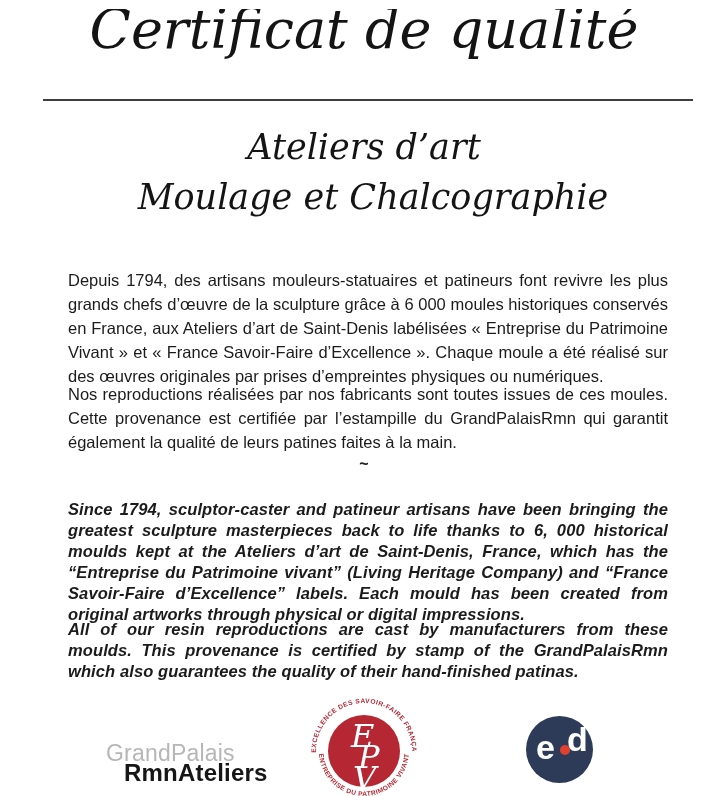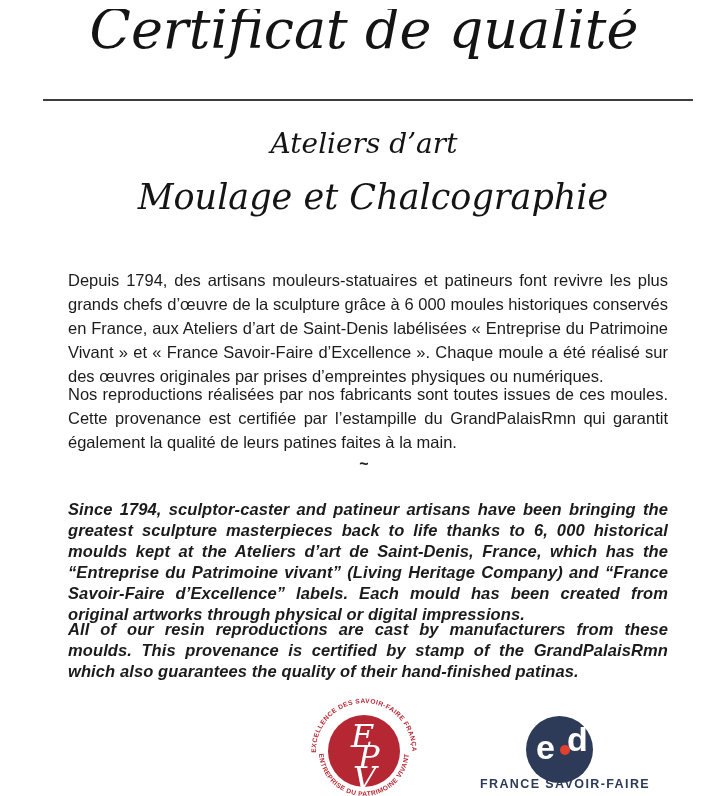--- a/index.html
+++ b/index.html
@@ -10,21 +10,21 @@
   }
   .script { font-family:"DejaVu Serif", serif; font-style:italic; color:#141414; }
   .title {
     position:absolute; top:-10px; left:0; width:100%;
     text-align:center; font-size:54px; line-height:1.15; white-space:nowrap;
   }
   .rule {
     position:absolute; top:90px; left:43px; width:650px; height:2px;
     background:#3d3d3d;
   }
-  .subtitle1 { position:absolute; top:118px; left:0; width:100%; text-align:center; font-size:28px; }
+  .subtitle1 { position:absolute; top:118px; left:0; width:100%; text-align:center; font-size:35px; }
   .subtitle2 { position:absolute; top:168px; left:0; width:100%; text-align:center; font-size:35px;padding-left:9px; }
   .para {
     position:absolute; left:68px; width:600px;
     font-size:16.5px; line-height:24px; text-align:justify;
   }
   .fr-p1 { top:259px; }
   .fr-p2 { top:373px; }
   .tilde { position:absolute; top:446px; left:0; width:100%; text-align:center; font-size:16px; font-weight:bold; color:#222; }
   .en { font-style:italic; font-weight:bold; line-height:21px; letter-spacing:0.1px; }
   .en-p1 { top:490px; }
@@ -71,20 +71,24 @@
   <div class="subtitle2 script">Moulage et Chalcographie</div>
 
   <div class="para fr-p1">Depuis 1794, des artisans mouleurs-statuaires et patineurs font revivre les plus grands chefs d’œuvre de la sculpture grâce à 6 000 moules historiques conservés en France, aux Ateliers d’art de Saint-Denis labélisées « Entreprise du Patrimoine Vivant » et « France Savoir-Faire d’Excellence ». Chaque moule a été réalisé sur des œuvres originales par prises d’empreintes physiques ou numériques.</div>
   <div class="para fr-p2">Nos reproductions réalisées par nos fabricants sont toutes issues de ces moules. Cette provenance est certifiée par l’estampille du GrandPalaisRmn qui garantit également la qualité de leurs patines faites à la main.</div>
 
   <div class="tilde">~</div>
 
   <div class="para en en-p1">Since 1794, sculptor-caster and patineur artisans have been bringing the greatest sculpture masterpieces back to life thanks to 6, 000 historical moulds kept at the Ateliers d’art de Saint-Denis, France, which has the “Entreprise du Patrimoine vivant” (Living Heritage Company) and “France Savoir-Faire d’Excellence” labels. Each mould has been created from original artworks through physical or digital impressions.</div>
   <div class="para en en-p2">All of our resin reproductions are cast by manufacturers from these moulds. This provenance is certified by stamp of the GrandPalaisRmn which also guarantees the quality of their hand-finished patinas.</div>
 
+  <div class="gp-logo">
+    <div class="gp-line1">GrandPalais</div>
+    <div class="gp-line2">RmnAteliers</div>
+  </div>
 
   <div class="epv-logo">
     <svg viewBox="0 0 108 108" width="108" height="108">
       <defs>
         <path id="epvArcTop" d="M 6,54 A 48,48 0 0 1 102,54" fill="none"></path>
         <path id="epvArcBottom" d="M 9,54 A 45,45 0 0 0 99,54" fill="none"></path>
       </defs>
       <circle cx="54" cy="54" r="36" fill="#b52833"></circle>
       <text class="epv-arc" fill="#b52833">
         <textPath href="#epvArcTop" startOffset="50%" text-anchor="middle">L'EXCELLENCE DES SAVOIR-FAIRE FRANÇAIS</textPath>
@@ -97,20 +101,19 @@
       <text class="epv-letter" x="43" y="92" font-size="32">V</text>
     </svg>
   </div>
 
   <div class="fsf-logo">
     <div class="fsf-circle">
       <span class="fsf-e">e</span>
       <span class="fsf-dot"></span>
       <span class="fsf-d">d</span>
     </div>
-    <div class="fsf-line1">FRANCE SAVOIR-FAIRE</div>
     <div class="fsf-line2-wrap">
       <span class="fsf-line2">D'EXCELLENCE</span>
       <span class="fsf-gold"></span>
     </div>
   </div>
 
 </div>
 
 </body></html>

